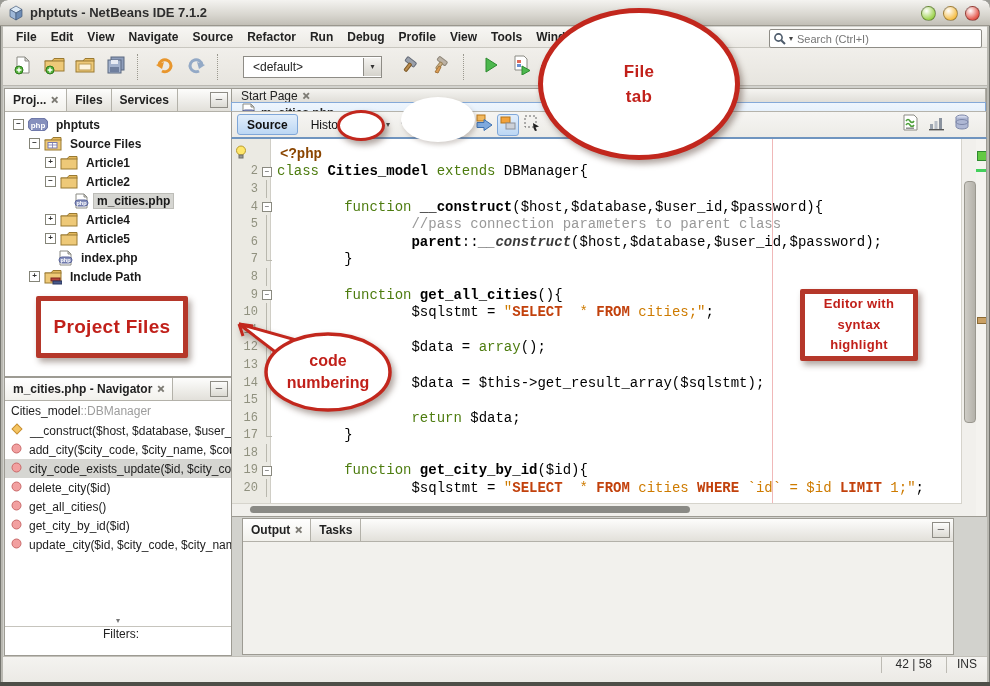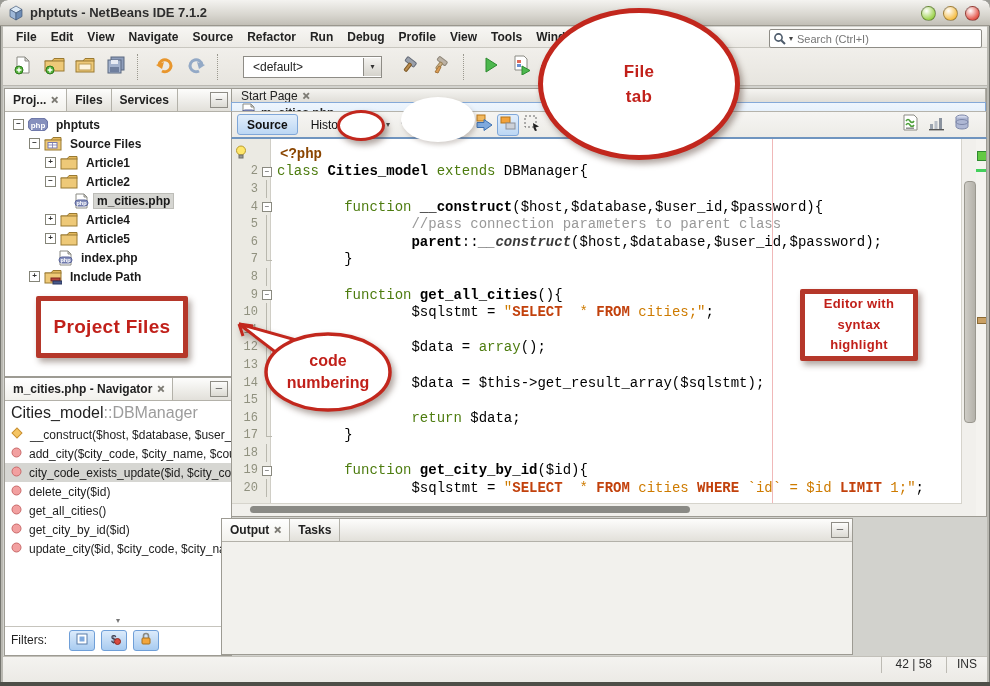--- a/index.html
+++ b/index.html
@@ -40,27 +40,27 @@
   .minbtn{margin-left:auto;width:16px;height:14px;margin-top:3px;margin-right:3px;border:1px solid #8f8d86;
     background:linear-gradient(#fcfcfb,#dcdad3);font-size:9px;line-height:12px;text-align:center;color:#333;}
   
   .tree-row{height:19px;display:flex;align-items:center;font-size:12px;font-weight:bold;color:#1a1a1a;white-space:nowrap;}
   .tree-row.sel .lbl{background:#d6d6d2;outline:1px solid #bdbdb8;}
   .expander{width:9px;height:9px;border:1px solid #848478;background:#fff;font-size:8px;line-height:7px;
     text-align:center;color:#333;margin-right:4px;flex:0 0 auto;}
   .tree-icon{margin-right:5px;flex:0 0 auto;display:inline-flex;}
   .tree-row .lbl{padding:0 3px;}
   
-  .nav-class{font-size:16px;color:#222;padding:3px 6px;white-space:nowrap;}
+  .nav-class{font-size:12px;color:#222;padding:3px 6px;white-space:nowrap;}
   .nav-class .sfx{color:#9c9c9c;}
   .nav-row{height:19px;display:flex;align-items:center;font-size:12px;color:#1c1c1c;padding-left:6px;white-space:nowrap;overflow:hidden;}
   .nav-row.sel{background:#d6d6d2;}
   .nav-icn{margin-right:7px;flex:0 0 auto;}
   .nav-sfx{color:#9c9c9c;}
-  #filters-row{display:flex;align-items:center;gap:22px;font-size:12px;color:#222;padding-left:6px;}
+  #filters-row{display:flex;align-items:center;gap:22px;font-size:12px;color:#222;padding-left:6px;flex-direction:column;}
   .filter-btn{width:24px;height:19px;border:1px solid #6f9fd8;border-radius:3px;
     background:linear-gradient(#dcebfb,#a8cbf0);display:flex;align-items:center;justify-content:center;}
   
   #ed-tabs{left:231px;top:88px;width:756px;height:23px;background:linear-gradient(#e9e8e4,#dcdad4);
     border:1px solid #9d9b93;border-bottom:none;display:flex;box-sizing:border-box;flex-direction:column;}
   .ed-tab{display:flex;align-items:center;gap:5px;font-size:12px;color:#222;padding:0 9px;
     background:linear-gradient(#f5f4f1,#dedcd6);border-right:1px solid #aeaca4;}
   .ed-tab.active{background:linear-gradient(#eef5fd,#dcebfa);border:1px solid #84a9d8;margin:-1px 0 0 -1px;font-weight:bold;}
   .tab-ctrl{width:15px;height:15px;border:1px solid #9a988f;background:linear-gradient(#fcfcfb,#dcdad3);
     font-size:8px;line-height:13px;text-align:center;color:#555;margin-left:2px;}
@@ -88,21 +88,21 @@
   .ctext{font-family:"Liberation Mono",monospace;font-size:14px;white-space:pre;color:#000;padding-left:4px;}
   .s-kw{color:#4d7c0f;} .s-bold{font-weight:bold;color:#000;}
   .s-str{color:#ce7b00;} .s-sql{color:#c2410c;font-weight:bold;}
   .s-cmt{color:#999999;} .s-php{font-weight:bold;color:#8a4500;}
   .s-inh{font-weight:bold;font-style:italic;color:#3a3a3a;}
   #red-margin{left:540px;top:0;width:1px;height:100%;background:#f0b8b8;}
   #ed-vscroll{right:10px;top:0;width:14px;height:100%;background:#f1f0ec;border-left:1px solid #d6d4cc;}
   #ed-vthumb{position:absolute;left:2px;top:42px;width:10px;height:240px;background:linear-gradient(90deg,#cfcdc6,#b3b1a9);border-radius:4px;border:1px solid #9a988f;}
   #err-stripe{right:0;top:0;width:10px;height:100%;background:#f4f3ef;}
   
-  #output{left:221px;top:518px;width:632px;height:137px;background:#f2f1ed;border:1px solid #9d9b93;box-sizing:border-box;}
+  #output{left:242px;top:518px;width:712px;height:137px;background:#f2f1ed;border:1px solid #9d9b93;box-sizing:border-box;}
   
   #statusbar{left:3px;top:656px;width:984px;height:34px;background:linear-gradient(#f4f3f0,#e9e7e2);
     border-top:1px solid #c2c0b9;display:flex;align-items:flex-start;font-size:12px;color:#2c2c2c;box-sizing:border-box;}
   .sb-sep{width:1px;height:16px;background:#bdbbb4;}
   #win-bottom{left:0;top:682px;width:990px;height:4px;background:#4e4e48;}
   
   .anno{z-index:60;color:#c1201a;font-weight:bold;text-align:center;
     filter:drop-shadow(3px 4px 3px rgba(80,55,45,.45));}
   .anno-box{background:#fff;border:5px solid #b5372a;border-radius:2px;}
   .anno-ellipse{background:#fff;border:5px solid #c2271d;border-radius:50%;}

